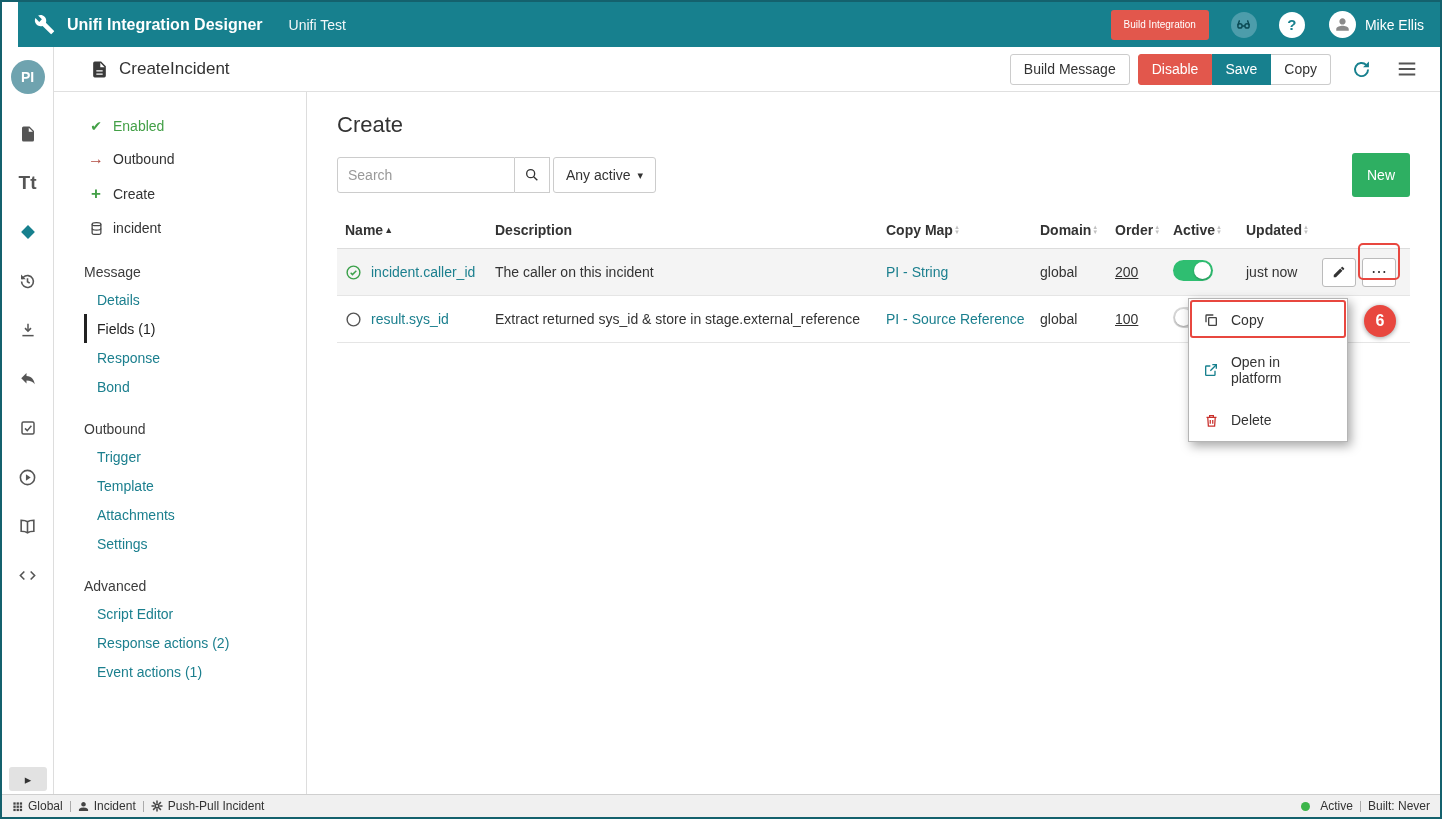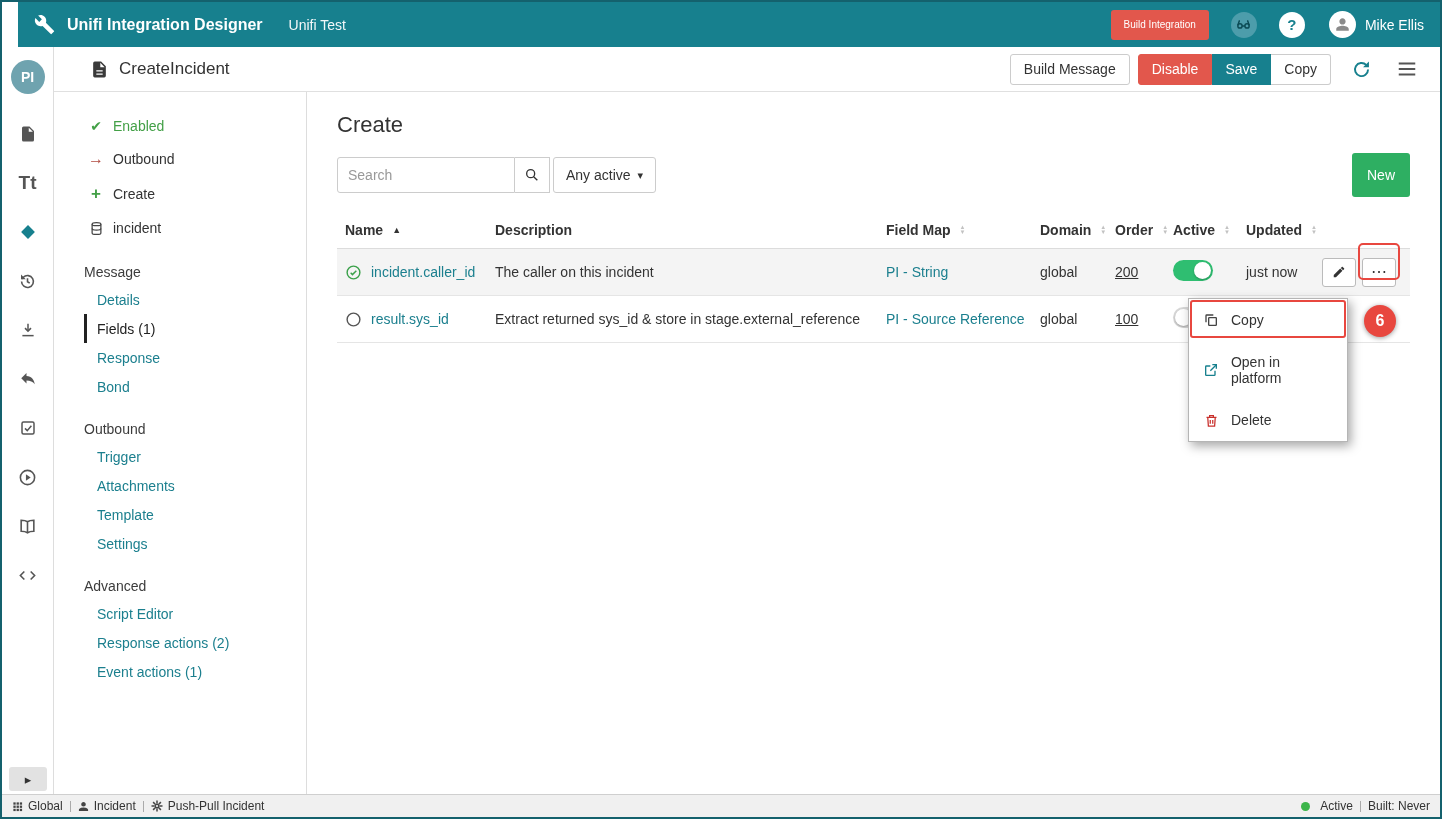--- a/index.html
+++ b/index.html
@@ -61,21 +61,21 @@
   .search-input::placeholder { color:#999; }
   .search-btn { width:35px; height:36px; background:#fff; border:1px solid #ccc; border-left:none; cursor:pointer; display:flex; align-items:center; justify-content:center; }
   .filter-btn { height:36px; margin-left:3px; padding:0 12px; background:#fff; border:1px solid #ccc; border-radius:3px; font-size:14px; color:#333; cursor:pointer; display:flex; align-items:center; gap:7px; font-family:inherit; }
   .filter-btn .caret { font-size:11px; color:#333; }
   .btn-new { background:#2EAF62; color:#fff; height:44px; padding:0 15px; font-size:14px; border-radius:3px; }
 
   
   .tbl { margin:15px 30px 0 30px; font-size:14px; color:#333; }
   .thead, .trow { display:grid; grid-template-columns:150px 391px 154px 75px 58px 73px 76px auto; align-items:center; }
   .thead { height:37px; border-bottom:1px solid #dcdcdc; font-weight:bold; }
-  .th { padding:0 8px; display:flex; align-items:center; gap:9px; cursor:pointer; white-space:nowrap; }
+  .th { padding:0 8px; display:flex; align-items:center; gap:1px; cursor:pointer; white-space:nowrap; }
   .sort-asc { font-size:9px; color:#333; }
   .sortpair { display:inline-flex; flex-direction:column; line-height:5px; font-size:6px; color:#c2c2c2; }
   .trow { height:47px; border-bottom:1px solid #e5e5e5; }
   .trow.selected { background:#f4f4f4; }
   .cell { padding:0 8px; white-space:nowrap; overflow:hidden; }
   .cell.namecell { display:flex; align-items:center; gap:9px; }
   .cell a { color:#1B7F8E; text-decoration:none; cursor:pointer; }
   .order-val { text-decoration:underline; cursor:pointer; }
   .toggle { width:40px; height:21px; border-radius:11px; position:relative; display:inline-block; cursor:pointer; }
   .toggle.on { background:#2FBE71; }
@@ -261,22 +261,22 @@
     </div>
 
     <div class="side-section-title">Message</div>
     <div class="side-sub">Details</div>
     <div class="side-sub active">Fields (1)</div>
     <div class="side-sub">Response</div>
     <div class="side-sub">Bond</div>
 
     <div class="side-section-title">Outbound</div>
     <div class="side-sub">Trigger</div>
+    <div class="side-sub">Template</div>
     <div class="side-sub">Attachments</div>
-    <div class="side-sub">Template</div>
     <div class="side-sub">Settings</div>
 
     <div class="side-section-title">Advanced</div>
     <div class="side-sub">Script Editor</div>
     <div class="side-sub">Response actions (2)</div>
     <div class="side-sub">Event actions (1)</div>
   </nav>
 
   <main class="main">
     <h1>Create</h1>
@@ -304,21 +304,21 @@
     <div class="tbl">
       <div class="thead">
         <div class="th">
           <span>Name</span>
           <span class="sort-asc">▲</span>
         </div>
         <div class="th">
           <span>Description</span>
         </div>
         <div class="th">
-          <span>Field Map</span>
+          <span>Copy Map</span>
           <span class="sortpair">
               <span>▲</span>
               <span>▼</span>
             </span>
         </div>
         <div class="th">
           <span>Domain</span>
           <span class="sortpair">
               <span>▲</span>
               <span>▼</span>

